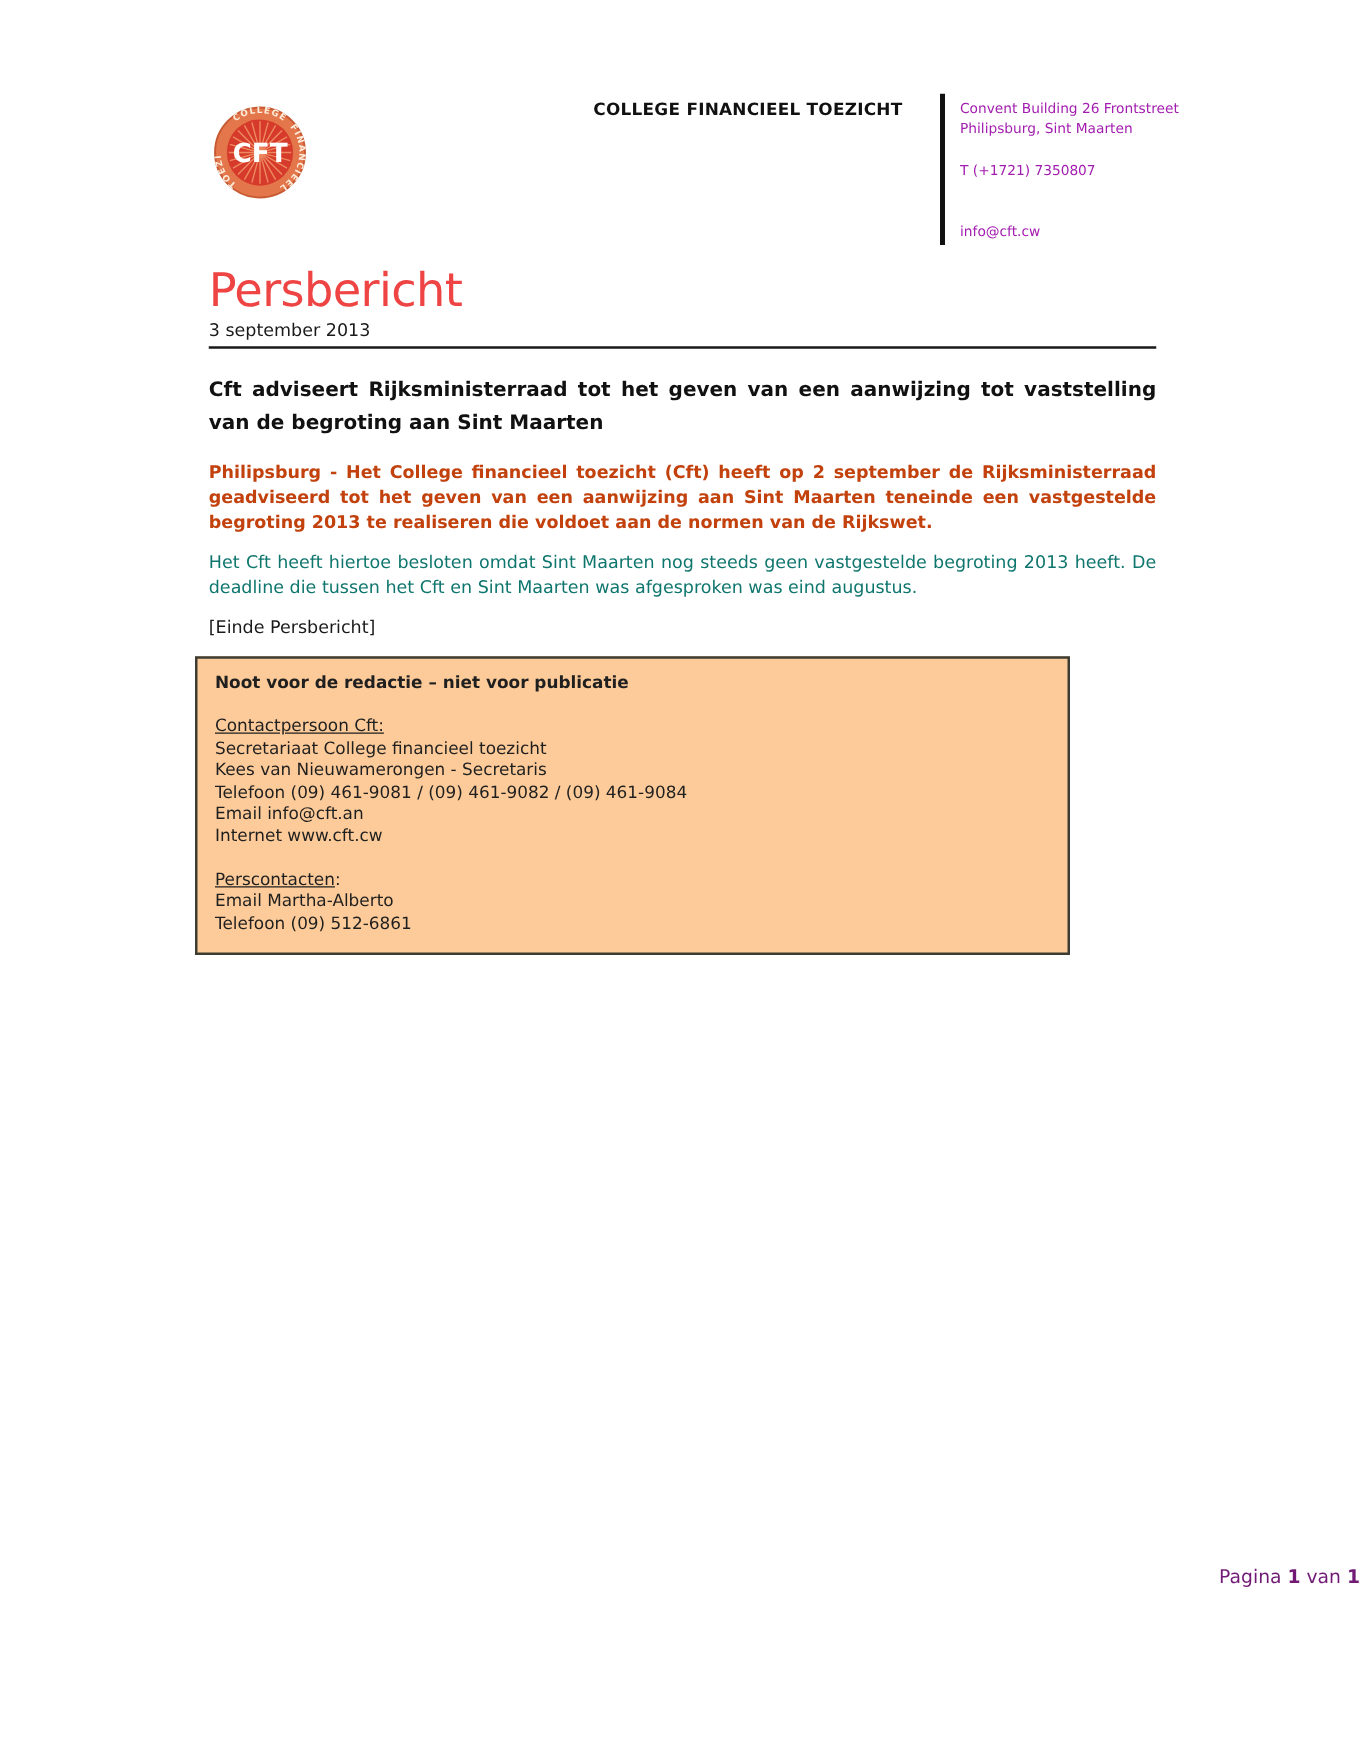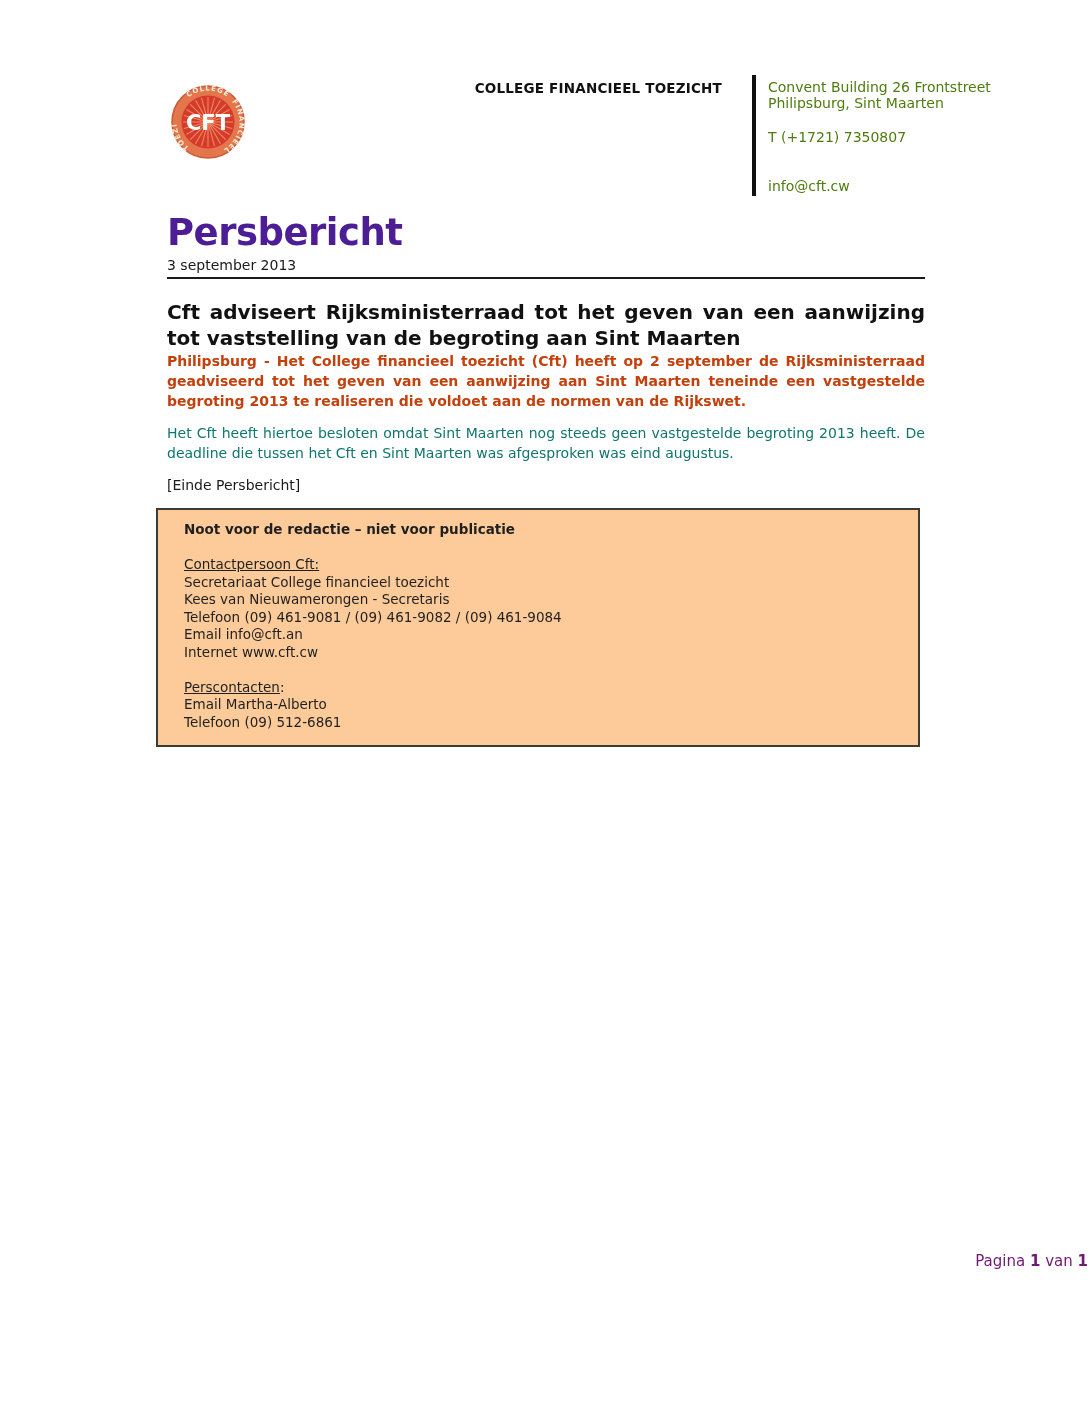--- a/index.html
+++ b/index.html
@@ -20,57 +20,57 @@
     position: absolute; top: 80px; left: 384px; width: 338px;
     text-align: right; font-weight: bold; font-size: 13.5px; letter-spacing: 0.2px;
     color: #111;
   }
   .header-divider {
     position: absolute; left: 752px; top: 75px; width: 4px; height: 121px;
     background: #111;
   }
   .header-right {
     position: absolute; left: 768px; top: 79px; width: 280px;
-    font-size: 14px; line-height: 16px; color: #4d7c0f;
+    font-size: 11px; line-height: 16px; color: #a21caf;
   }
   .header-right .phone { margin-top: 18px; }
   .header-right .email { margin-top: 33px; }
 
   
   .column {
     position: absolute; left: 167px; top: 0; width: 758px;
     padding-top: 212px;
   }
   h1.doc-title {
-    font-size: 37px; font-weight: bold; line-height: 42px; color: #4c1d95;
+    font-size: 37px; font-weight: normal; line-height: 42px; color: #ef4444;
     letter-spacing: -0.5px;
     margin-bottom: 2px;
   }
   .doc-date { font-size: 14px; line-height: 18px; margin-bottom: 3px; }
   .title-rule { border: none; border-top: 2px solid #1a1a1a; height: 0; margin-bottom: 20px; }
 
   h2.headline {
-    font-size: 20px; font-weight: bold; line-height: 26px;
+    font-size: 16px; font-weight: bold; line-height: 26px;
     text-align: justify; text-justify: inter-word;
-    margin-bottom: 0; color: #111;
+    margin-bottom: 17px; color: #111;
   }
   p.body-par {
     font-size: 14px; line-height: 20px; text-align: justify; text-justify: inter-word;
     color: #0f766e;
   }
   p.lead { font-weight: bold; margin-bottom: 12px; color: #c2410c; }
   p.body { margin-bottom: 12px; }
   p.end-marker { font-size: 14px; line-height: 20px; margin-bottom: 13px; }
 
   
   .note-box {
     margin-left: -11px;
-    width: 764px;
+    width: 700px;
     border: 2px solid #3c3c34;
-    padding: 11px 14px 14px 26px;
+    padding: 11px 14px 14px 14px;
     font-size: 13.5px; line-height: 17.5px; color: #1f1f1f;
   }
   .note-title { font-weight: bold; margin-bottom: 17.5px; }
   .note-heading { text-decoration: underline; }
   .contact-block { margin-bottom: 17.5px; }
 
   
   .footer {
     position: absolute; top: 1252px; left: 0; width: 100%;
     text-align: right; font-size: 15px; color: #701a75;

